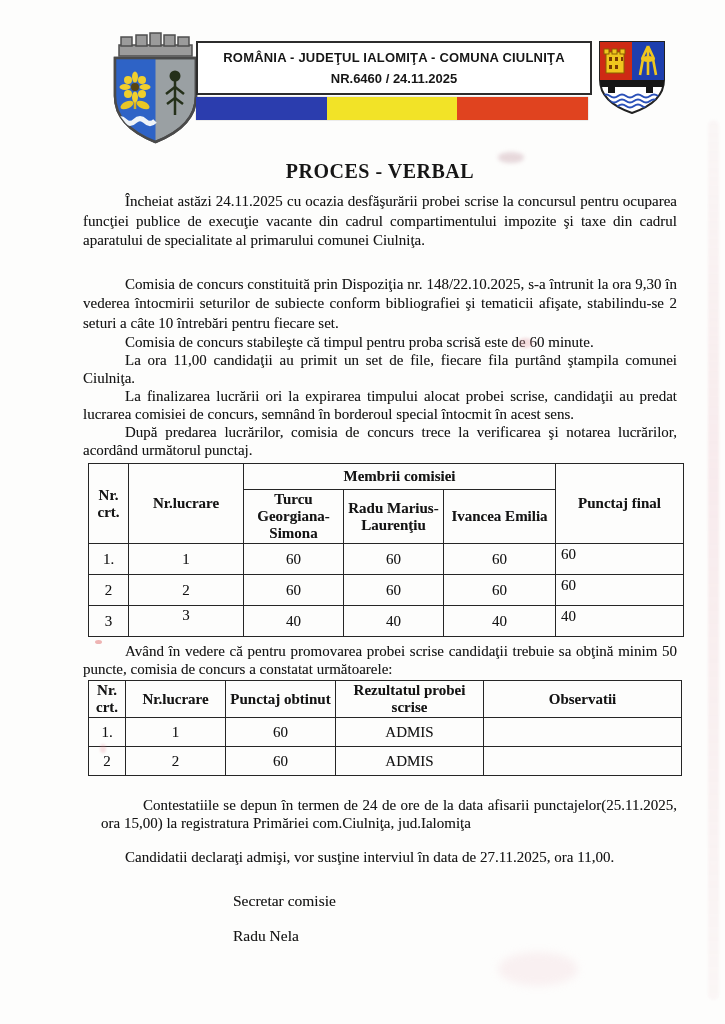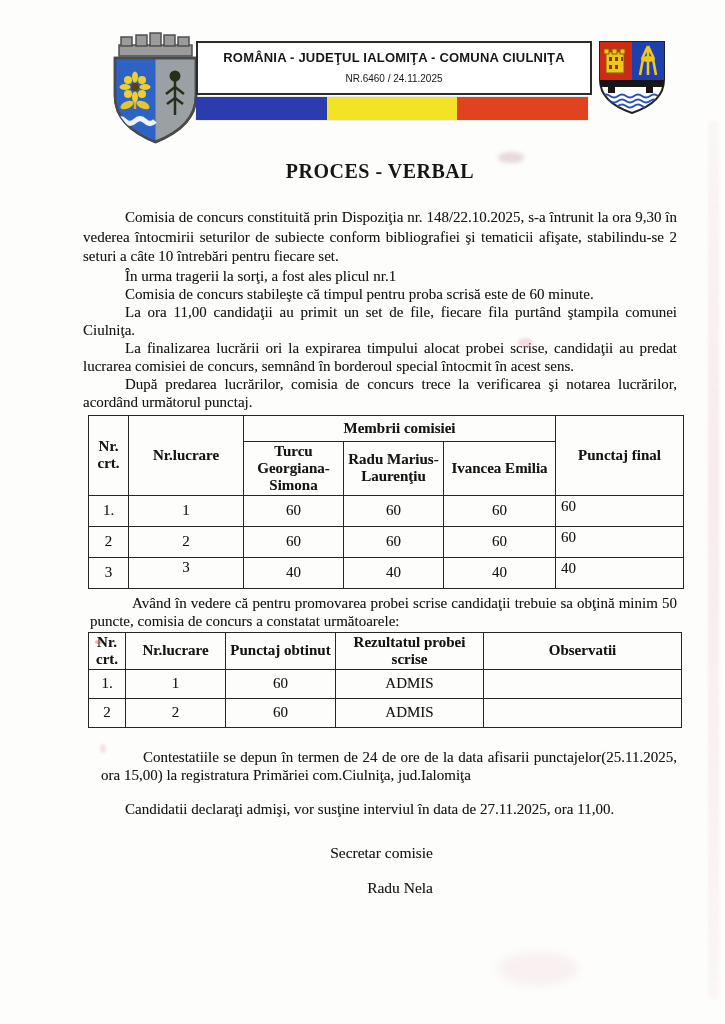--- a/index.html
+++ b/index.html
@@ -12,21 +12,21 @@
   .crest-left{position:absolute;left:106px;top:31px;width:98px;height:114px;}
   .crest-right{position:absolute;left:596px;top:39px;width:72px;height:78px;}
   .header-box{
     position:absolute;left:196px;top:41px;width:392px;height:50px;
     border:2px solid #2c2c2c;background:#fff;
     display:flex;flex-direction:column;align-items:center;justify-content:center;
     font-family:"Liberation Sans", sans-serif;text-align:center;
   }
   .header-org{font-size:13px;font-weight:bold;letter-spacing:.2px;line-height:15px;}
   .header-addr{font-size:8.3px;font-weight:bold;line-height:10px;}
-  .header-nr{font-size:10px;font-weight:normal;line-height:15px;margin-top:6px;}
+  .header-nr{font-size:13px;font-weight:bold;line-height:15px;margin-top:6px;}
   .flag{position:absolute;left:196px;top:97px;width:392px;height:23px;display:flex;box-shadow:0 0 1px rgba(0,0,0,.4);}
   .flag>div{flex:1;height:100%;}
   
   .content{position:absolute;left:83px;top:158px;width:594px;}
   .doc-title{text-align:center;font-size:20px;font-weight:bold;letter-spacing:.5px;margin:0;line-height:26px;}
   p.body{margin:0;font-size:15px;line-height:19.5px;text-align:justify;text-indent:42px;
          text-shadow:0 0 .5px rgba(20,20,20,.35);}
   p.tight{line-height:18px;}
   p.first{margin-top:8px;}
   p.gap-top{margin-top:24px;}
@@ -40,21 +40,21 @@
   td{text-align:center;vertical-align:middle;line-height:17px;}
   .prewrap{white-space:pre-line;}
   .t1 .row-h1{height:26px;}
   .t1 .row-names{height:48px;}
   .t1 .drow{height:31px;}
   .t2 .hrow{height:36px;}
   .t2 .drow{height:29px;}
   td.final{text-align:left;vertical-align:top;padding:2px 5px;}
   td.va-top{vertical-align:top;}
   
-  .signature{margin-top:26px;margin-left:150px;width:200px;text-align:right;
+  .signature{margin-top:26px;margin-left:150px;width:200px;text-align:left;
              font-size:15.5px;text-shadow:0 0 .5px rgba(20,20,20,.35);}
   .sig-name{margin-top:17px;}
   
   .artifact{position:absolute;pointer-events:none;border-radius:50%;}
   .a-title{left:498px;top:152px;width:26px;height:11px;background:rgba(205,170,180,.45);filter:blur(2px);}
   .a-dot{left:518px;top:338px;width:15px;height:10px;background:rgba(225,160,170,.35);filter:blur(1.5px);}
   .a-edge{position:absolute;right:6px;top:120px;width:11px;height:880px;border-radius:6px;
           background:linear-gradient(180deg,rgba(232,200,206,.12),rgba(236,190,198,.28) 40%,rgba(236,200,205,.12));
           filter:blur(1px);pointer-events:none;}
   .a-bottom{left:498px;top:952px;width:80px;height:34px;background:rgba(238,195,205,.22);filter:blur(4px);}
@@ -166,22 +166,22 @@
         <path d="M6 57 q4 -3 8 0 t8 0 t8 0 t8 0 t8 0 t8 0 t8 0"></path>
         <path d="M6 62 q4 -3 8 0 t8 0 t8 0 t8 0 t8 0 t8 0 t8 0"></path>
         <path d="M6 67 q4 -3 8 0 t8 0 t8 0 t8 0 t8 0 t8 0 t8 0"></path>
       </g>
     </svg>
   </div>
 
   <div class="content">
     <h1 class="doc-title">PROCES - VERBAL</h1>
 
+    <p class="body first">Încheiat astăzi 24.11.2025 cu ocazia desfăşurării probei scrise  la concursul pentru ocuparea funcţiei publice de execuţie vacante din cadrul compartimentului impozite şi taxe din cadrul aparatului de specialitate al primarului comunei Ciulniţa.</p>
     <p class="body gap-top">Comisia de concurs constituită prin Dispoziţia nr. 148/22.10.2025, s-a întrunit la ora 9,30 în vederea întocmirii seturilor de subiecte conform bibliografiei şi tematicii afişate, stabilindu-se 2 seturi a câte 10 întrebări pentru fiecare set.</p>
-    <p class="body tight">În urma tragerii la sorţi, a fost ales plicul nr.1</p>
     <p class="body tight">Comisia de concurs stabileşte că timpul pentru proba scrisă este de 60 minute.</p>
     <p class="body tight">La ora 11,00 candidaţii au primit un set de  file, fiecare fila purtând ştampila comunei Ciulniţa.</p>
     <p class="body tight">La finalizarea lucrării ori la expirarea timpului alocat probei scrise, candidaţii au predat lucrarea comisiei de concurs, semnând în borderoul special întocmit în acest sens.</p>
     <p class="body tight">După predarea lucrărilor, comisia de concurs trece la verificarea şi notarea lucrărilor, acordând următorul punctaj.</p>
 
     <table class="t1">
       <colgroup>
         <col style="width:40px">
           <col style="width:115px">
           <col style="width:100px">
@@ -222,21 +222,21 @@
         <td>3</td>
         <td class="va-top">3</td>
         <td>40</td>
         <td>40</td>
         <td>40</td>
         <td class="final">40</td>
       </tr>
     </tbody>
       </table>
 
-    <p class="body tight" style="margin-top:5px;margin-left:7px;">Având în vedere că pentru promovarea probei scrise candidaţii trebuie sa obţină minim 50 puncte, comisia de concurs a constatat următoarele:</p>
+    <p class="body tight" style="margin-top:5px;">Având în vedere că pentru promovarea probei scrise candidaţii trebuie sa obţină minim 50 puncte, comisia de concurs a constatat următoarele:</p>
 
     <table class="t2">
       <colgroup>
         <col style="width:37px">
           <col style="width:100px">
           <col style="width:110px">
         <col style="width:148px">
           <col style="width:198px">
       </colgroup>
       <tbody>

